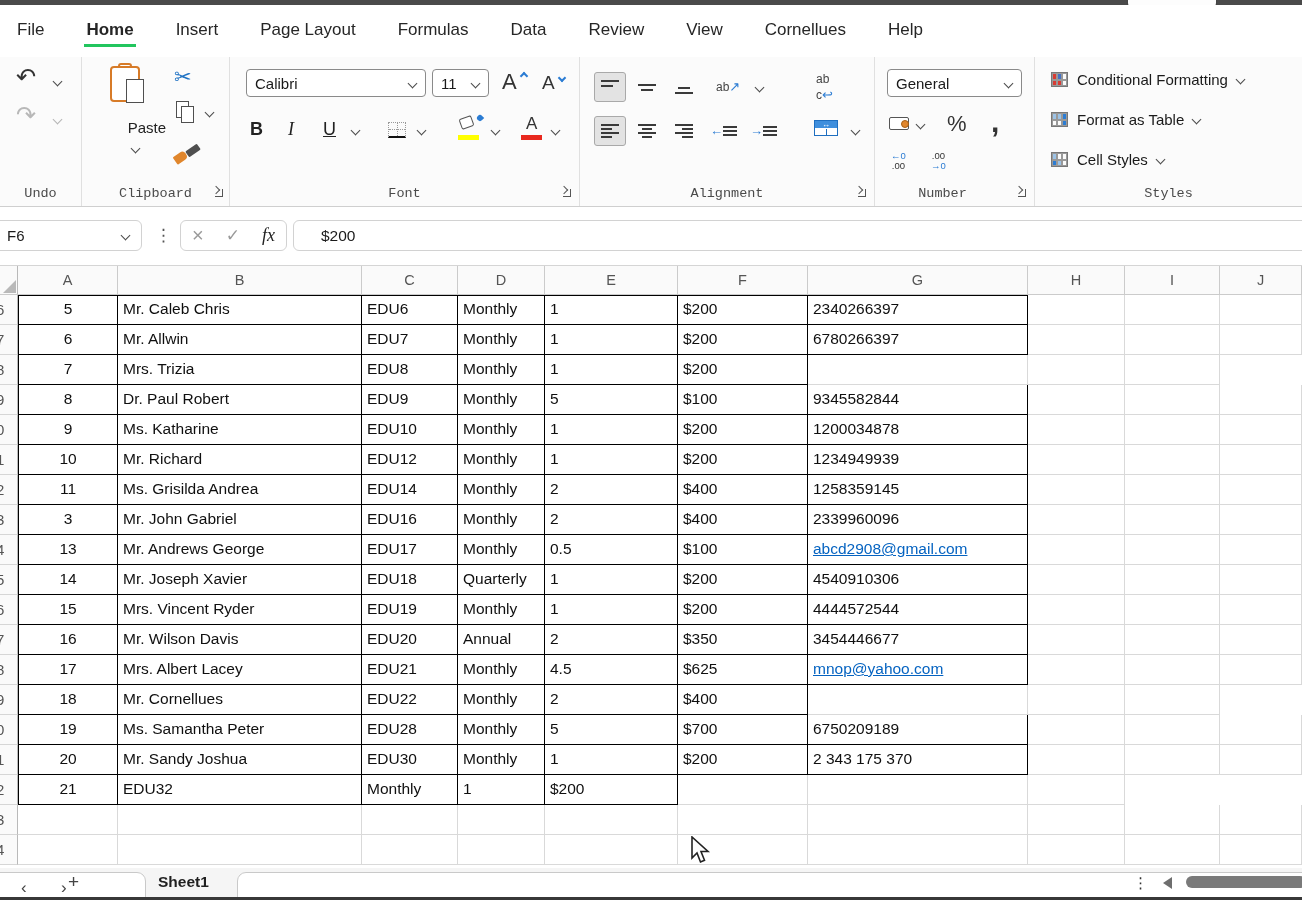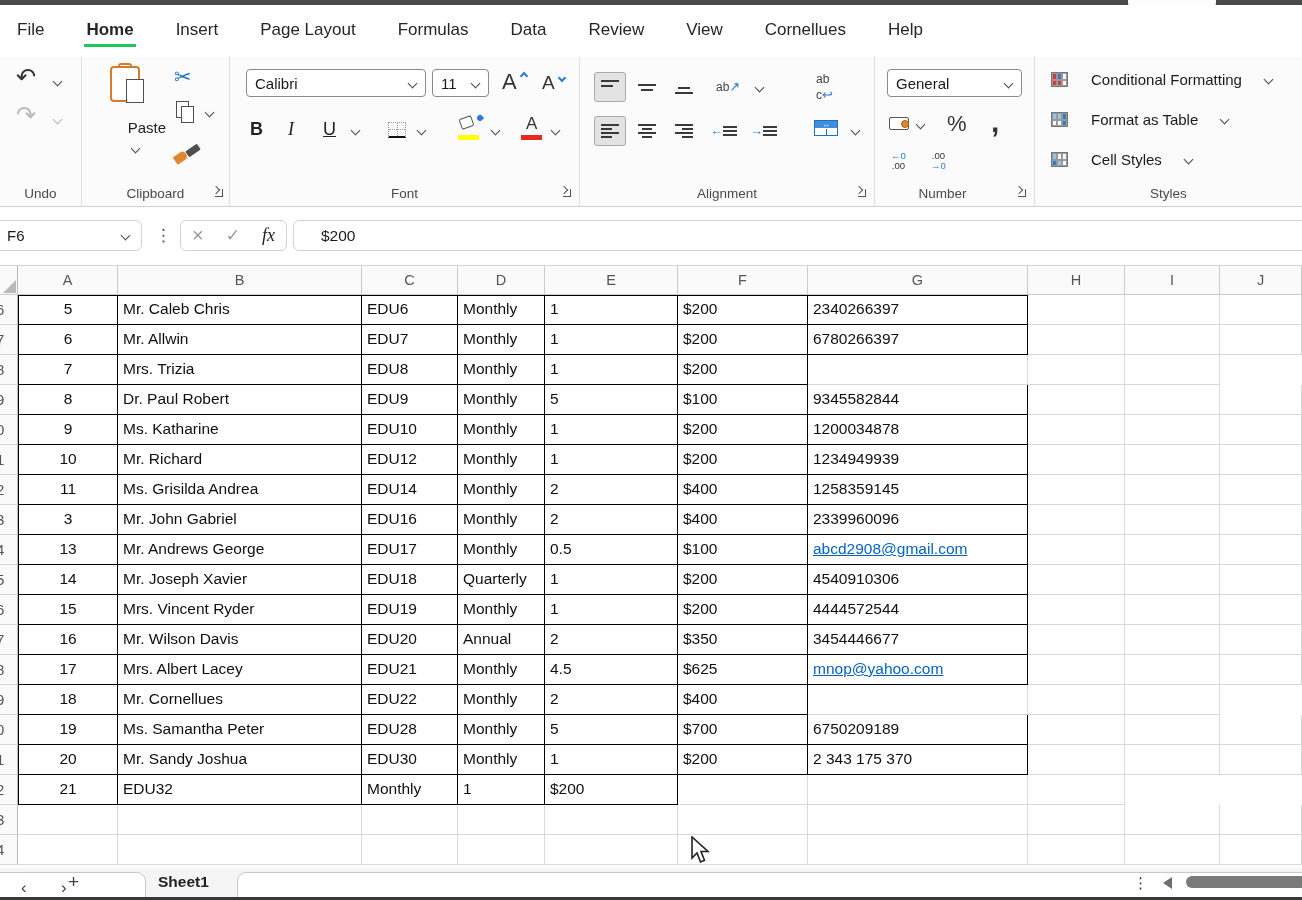--- a/index.html
+++ b/index.html
@@ -13,21 +13,21 @@
 
   
   #menubar { top:5px; left:0; width:1302px; height:52px; background:#fff; display:flex; align-items:center; gap:38px; padding-left:15px; font-size:17px; color:#262626; }
   .menu-item { padding:4px 2px 7px; cursor:default; white-space:nowrap; }
   .menu-item.active { font-weight:bold; border-bottom:3px solid #22c55e; padding-bottom:4px; }
 
   
   #ribbon { top:57px; left:0; width:1302px; height:150px; background:#fbfbfb; border-bottom:1px solid #cfcfcf; display:flex; }
   .rgroup { position:relative; height:100%; border-right:1px solid #e0e0e0; }
   .rgroup:last-child { border-right:none; }
-  .glabel { position:absolute; bottom:5px; left:0; right:0; text-align:center; font-size:13.5px; color:#4a4a4a; }
+  .glabel { position:absolute; bottom:5px; left:0; right:0; text-align:center; font-size:13.5px; color:#4a4a4a;font-family:Liberation Mono, monospace; }
   .launcher { position:absolute; bottom:7px; width:13px; height:13px; }
   .launcher .corner { position:absolute; right:2px; bottom:2px; width:8px; height:8px; border-right:1.4px solid #555; border-bottom:1.4px solid #555; }
   .launcher .arr { position:absolute; left:0px; top:0px; width:6px; height:6px; border-right:1.6px solid #555; border-bottom:1.6px solid #555; transform:rotate(-0deg) translate(1px,1px) rotate(-45deg); }
   .chev { display:inline-block; width:7px; height:7px; border-right:1.6px solid #4a4a4a; border-bottom:1.6px solid #4a4a4a; transform:rotate(45deg); }
   .chev.gray { border-color:#b5b5b5; }
   .combo { position:absolute; background:#fff; border:1px solid #8a8a8a; border-radius:4px; height:28px; font-size:15px; color:#1a1a1a; display:flex; align-items:center; padding-left:8px; }
   .combo .chev { position:absolute; right:9px; top:10px; }
 
   
   .uicon { font-size:24px; color:#333; line-height:1; }
@@ -59,21 +59,21 @@
   .ab-txt { font-size:12px; color:#444; }
   .diag-arrow { display:inline-block; color:#2b7cd3; font-size:13px; }
 
   
   .decimal { font-size:9.5px; color:#333; line-height:1.05; text-align:center; font-family:"Liberation Sans",sans-serif; }
   .decimal .blue { color:#2b7cd3; }
   .acct-ic { position:absolute; width:20px; height:13px; border:1.5px solid #555; border-radius:2px; background:#fff; }
   .acct-coin { position:absolute; width:8px; height:8px; border-radius:50%; background:#e0862c; border:1px solid #a85f12; }
 
   
-  .stylerow { position:absolute; left:16px; display:flex; align-items:center; gap:23px; font-size:15px; color:#1a1a1a; white-space:nowrap; }
+  .stylerow { position:absolute; left:16px; display:flex; align-items:center; gap:9px; font-size:15px; color:#1a1a1a; white-space:nowrap; }
   .grid-ic { width:17px; height:15px; border:1px solid #777; display:grid; grid-template-columns:1fr 1fr 1fr; grid-template-rows:1fr 1fr; }
   .grid-ic span { border:0.5px solid #999; }
 
   
   #fbar { top:207px; left:0; width:1302px; height:59px; background:#fff; border-bottom:1px solid #d5d5d5; }
   .fbox { position:absolute; top:13px; height:31px; background:#fff; border:1.5px solid #d2d2d2; border-radius:6px; }
   #namebox { left:-30px; width:172px; font-size:15px; color:#1a1a1a; display:flex; align-items:center; padding-left:36px; }
   #namebox .chev { position:absolute; right:12px; top:11px; }
   #fdots { left:155px; top:18px; font-size:17px; color:#555; letter-spacing:0; }
   #fbuttons { left:180px; width:107px; display:flex; align-items:center; justify-content:space-around; }

